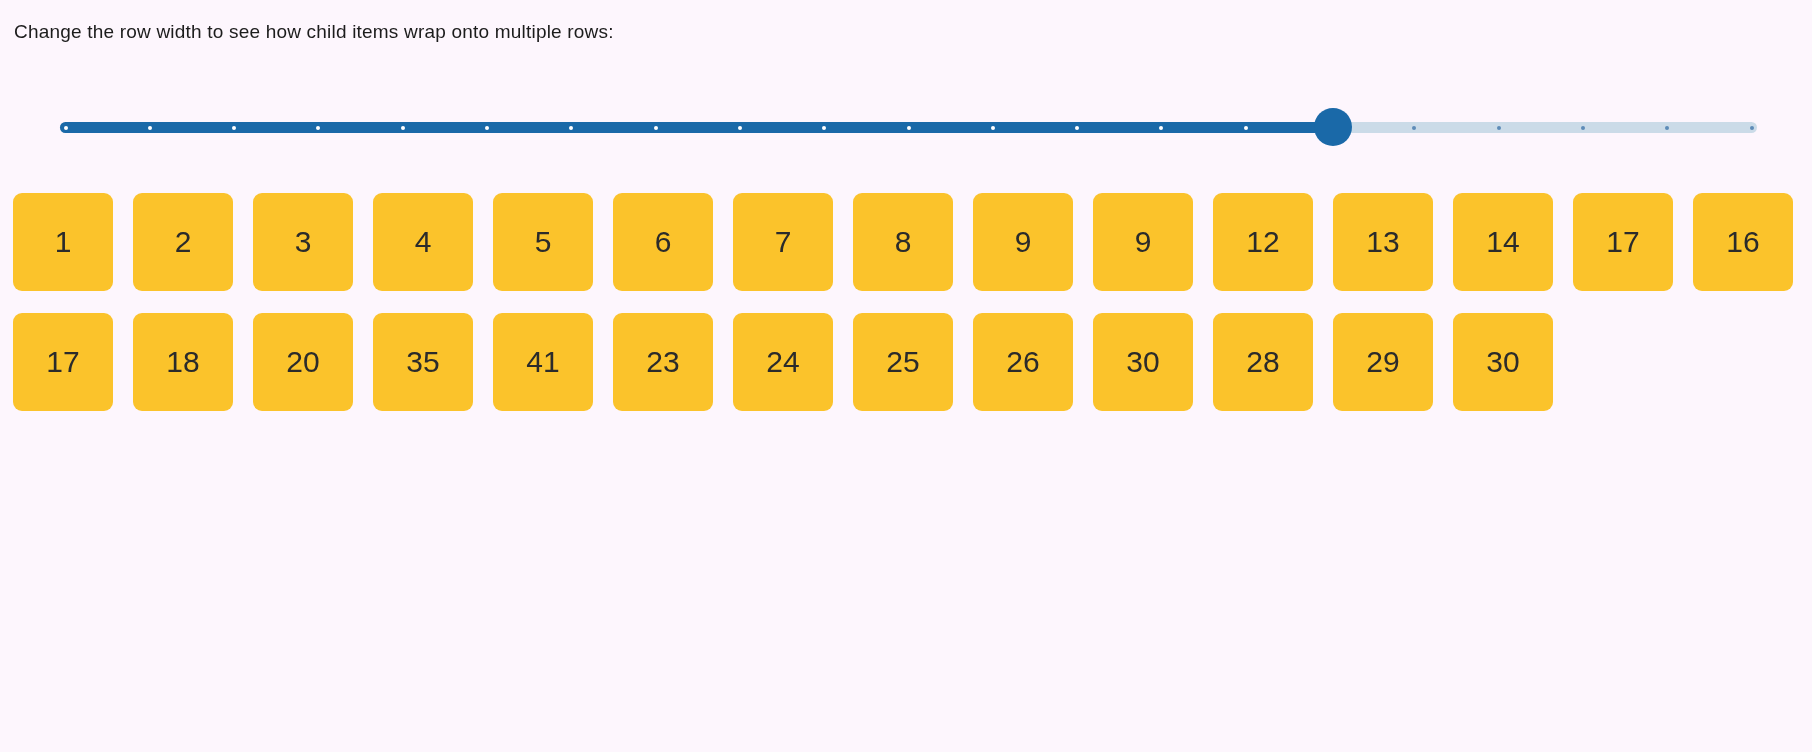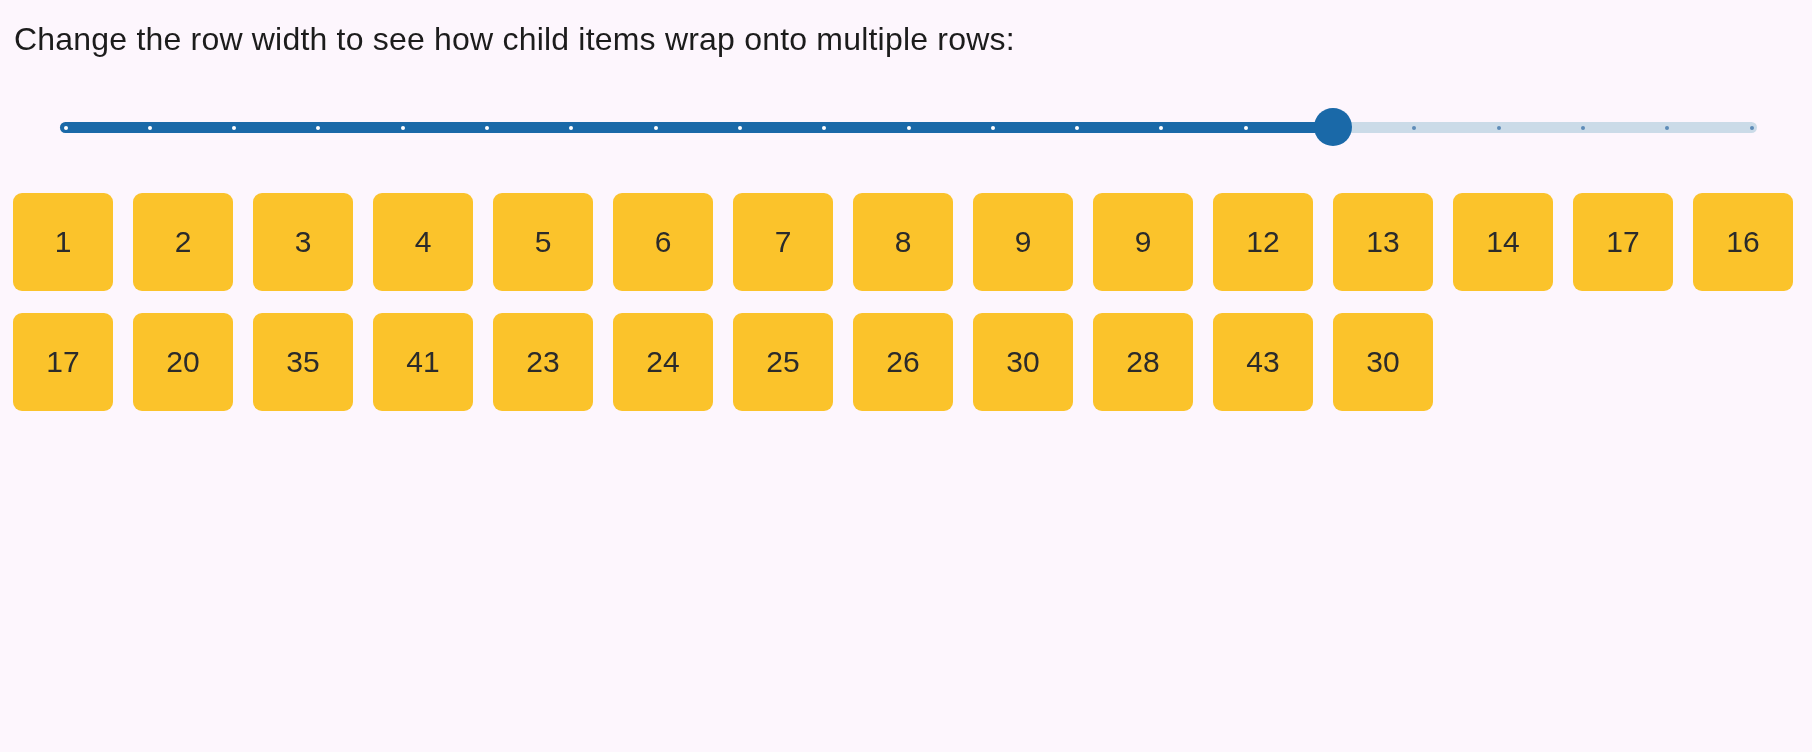--- a/index.html
+++ b/index.html
@@ -10,21 +10,21 @@
     font-family: "Liberation Sans", "DejaVu Sans", sans-serif;
     overflow: hidden;
   }
   body { background: var(--page-bg, #FDF6FD); }
 
   
   .page-title {
     position: absolute;
     left: 14px;
     top: 21px;
-    font-size: 32px;
+    font-size: 19px;
     font-weight: 400;
     color: #1C1C1C;
     letter-spacing: 0.2px;
     white-space: nowrap;
   }
 
   
   .slider {
     position: absolute;
     left: 60px;
@@ -139,24 +139,25 @@
     <div class="wrap-item">7</div>
     <div class="wrap-item">8</div>
     <div class="wrap-item">9</div>
     <div class="wrap-item">9</div>
     <div class="wrap-item">12</div>
     <div class="wrap-item">13</div>
     <div class="wrap-item">14</div>
     <div class="wrap-item">17</div>
     <div class="wrap-item">16</div>
     <div class="wrap-item">17</div>
+    <div class="wrap-item">18</div>
     <div class="wrap-item">20</div>
     <div class="wrap-item">35</div>
     <div class="wrap-item">41</div>
     <div class="wrap-item">23</div>
     <div class="wrap-item">24</div>
     <div class="wrap-item">25</div>
     <div class="wrap-item">26</div>
     <div class="wrap-item">30</div>
     <div class="wrap-item">28</div>
-    <div class="wrap-item">43</div>
+    <div class="wrap-item">29</div>
     <div class="wrap-item">30</div>
   </div>
 
 </body></html>

